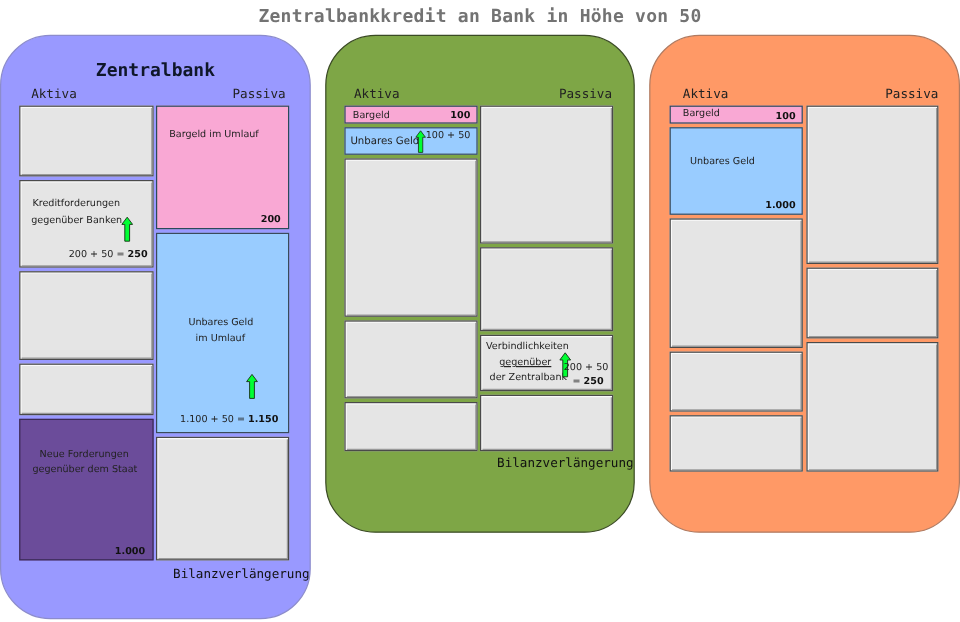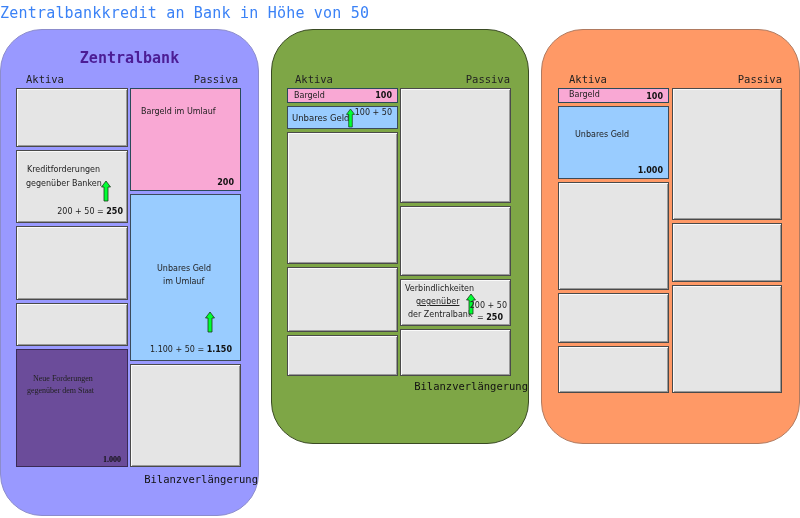--- a/index.html
+++ b/index.html
@@ -1,28 +1,28 @@
 <!DOCTYPE html>
 <html><head>
   <meta charset="utf-8">
   <style>
     html, body { margin: 0; padding: 0; }
     body { width: 800px; height: 518px; position: relative; background: #ffffff; overflow: hidden; font-family: "DejaVu Sans", sans-serif; }
-    .title { position: absolute; left: 0; top: 4px; width: 800px; font-family: "DejaVu Sans Mono", monospace; font-weight: normal; font-size: 15px; color: #3b82f6; letter-spacing: 0.2px; }
+    .title { position: absolute; left: 0; top: 4px; width: 800px; text-align: center; font-family: "DejaVu Sans Mono", monospace; font-weight: bold; font-size: 15px; color: #737373; letter-spacing: 0.2px; }
     .panel { position: absolute; top: 29px; border-radius: 42px; box-sizing: border-box; }
     .p-zb { left: 0; width: 259px; height: 487px; background: #9999ff; border: 1px solid #8c8ccc; }
     .p-bs { left: 271px; width: 258px; height: 415px; background: #7ea646; border: 1px solid #3a4a24; }
     .p-nb { left: 541px; width: 259px; height: 415px; background: #ff9966; border: 1px solid #b07a60; }
-    .ptitle { position: absolute; top: 19px; left: 0; right: 0; text-align: center; font-family: "DejaVu Sans Mono", monospace; font-weight: bold; font-size: 15px; color: #4c1d95; }
+    .ptitle { position: absolute; top: 19px; left: 0; right: 0; text-align: center; font-family: "DejaVu Sans Mono", monospace; font-weight: bold; font-size: 15px; color: #0f172a; }
     .lbl { position: absolute; top: 43px; font-family: "DejaVu Sans Mono", monospace; font-size: 10.5px; color: #222; }
     .bilanz { position: absolute; left: 0; right: 0; text-align: right; font-family: "DejaVu Sans Mono", monospace; font-size: 10.5px; color: #111; }
     .box { position: absolute; box-sizing: border-box; background: #e5e5e5; border: 1px solid #4a4a4a; box-shadow: inset 1px 1px 0 #fafafa, inset -1px -1px 0 #9a9a9a; font-size: 8px; color: #222; }
     .box.cyan { background: #f9a8d4; border-color: #2a4a5a; box-shadow: none; }
     .box.lblue { background: #99ccff; border-color: #3a4a5a; box-shadow: none; }
-    .box.purple { background: #6b4c9a; border-color: #3a2a55; box-shadow: none; color: #d8cfe8; font-family: Liberation Serif, serif; }
+    .box.purple { background: #6b4c9a; border-color: #3a2a55; box-shadow: none; color: #d8cfe8; }
     .t { position: absolute; white-space: nowrap; line-height: 12px; }
     .b { font-weight: bold; color: #111; }
     .arrow { position: absolute; width: 10px; height: 22px; }
   </style>
 </head>
 <body>
 
 <div class="title">Zentralbankkredit an Bank in Höhe von 50</div>
 
 <div class="panel p-zb">

